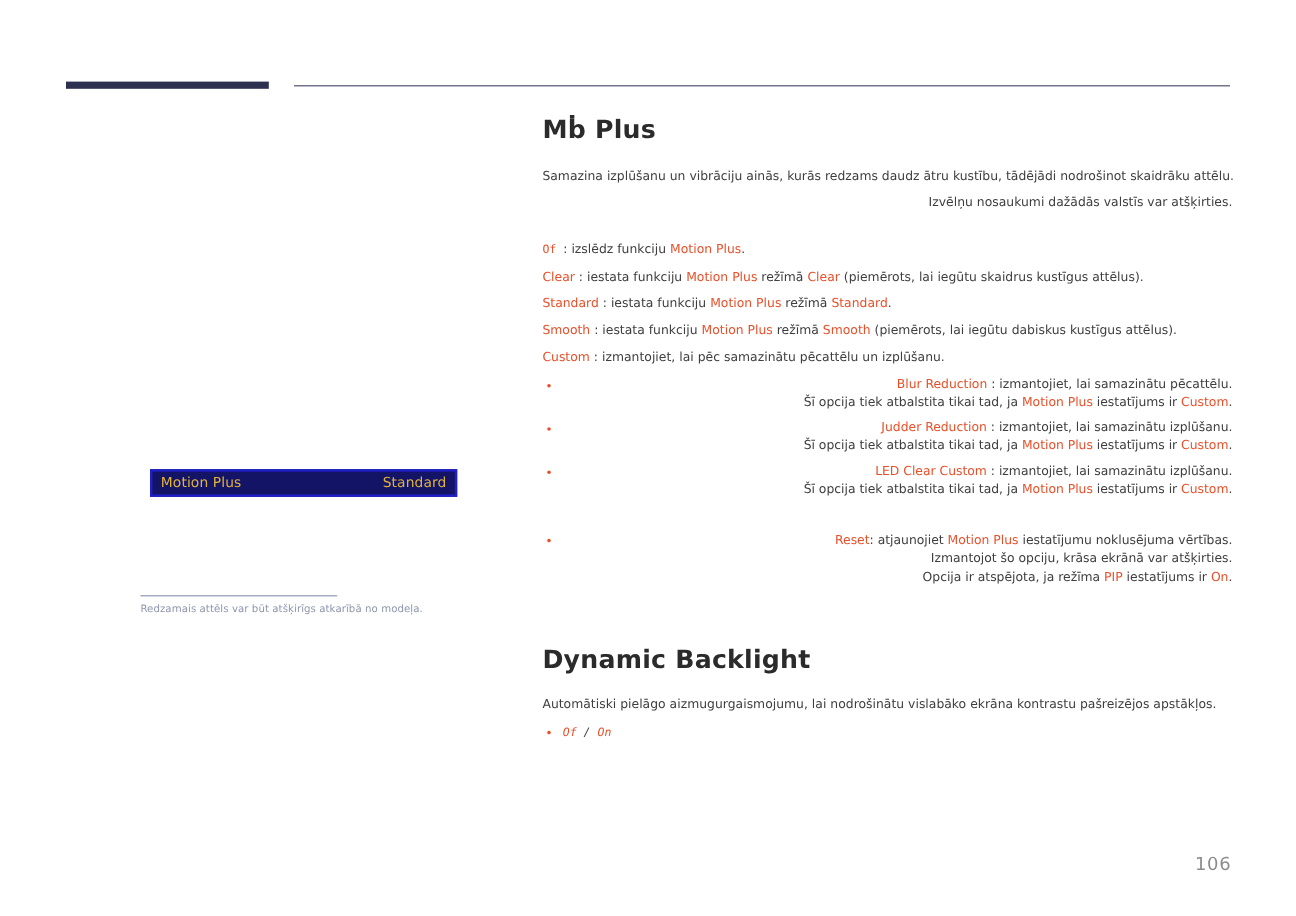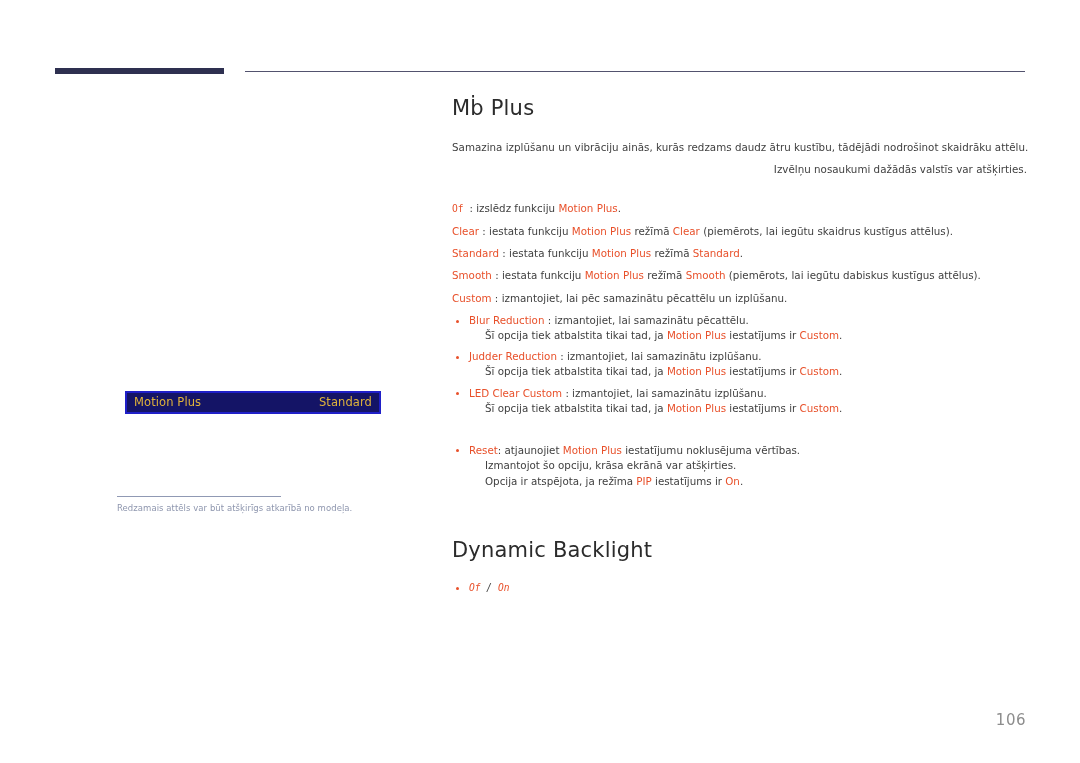--- a/index.html
+++ b/index.html
@@ -84,21 +84,21 @@
   
   .right-col {
     position: absolute;
     left: 452px;
     top: 98px;
     width: 575px;
   }
   h2.section-title {
     margin: 0 0 22px 0;
     font-size: 21px;
-    font-weight: 400;
+    font-weight: 700;
     color: #2b2b2b;
     letter-spacing: 0.2px;
     line-height: 1;
     font-family: "DejaVu Sans", sans-serif;
   }
   h2.section-title.second {
     margin-top: 51px;
     margin-bottom: 20px;
   }
   p.body-line {
@@ -152,20 +152,21 @@
   .bullet-sub {
     font-size: 10.3px;
     line-height: 1.55;
     color: #3e3e3e;
     padding-left: 16px;
     white-space: nowrap;
   }
   .bullets-block {
     margin-top: 14px;
     margin-bottom: 0;
+    text-align: right;
   }
   .reset-item {
     margin-top: 27px;
   }
   .simple-bullets {
     margin-top: 11px;
   }
   .simple-bullets > li {
     margin-bottom: 0;
     font-style: italic;
@@ -232,20 +233,21 @@
       </li>
       <li class="reset-item">
         <div class="bullet-main"><span class="opt">Reset</span><span>: atjaunojiet </span><span class="opt">Motion Plus</span><span> iestatījumu noklusējuma vērtības.</span></div>
         <div class="bullet-sub"><span>Izmantojot šo opciju, krāsa ekrānā var atšķirties.</span></div>
         <div class="bullet-sub"><span>Opcija ir atspējota, ja režīma </span><span class="opt">PIP</span><span> iestatījums ir </span><span class="opt">On</span><span>.</span></div>
       </li>
     </ul>
 
   <h2 class="section-title second">Dynamic Backlight</h2>
 
+  <p class="body-line">Automātiski pielāgo aizmugurgaismojumu, lai nodrošinātu vislabāko ekrāna kontrastu pašreizējos apstākļos.</p>
 
   <ul class="bullets simple-bullets" id="bullets-1">
       <li>
         <div class="bullet-main"><span class="mono">Of </span><span class="slash">/ </span><span class="mono">On</span></div>
       </li>
     </ul>
 
 </div>
 
 <div class="page-number">106</div>

